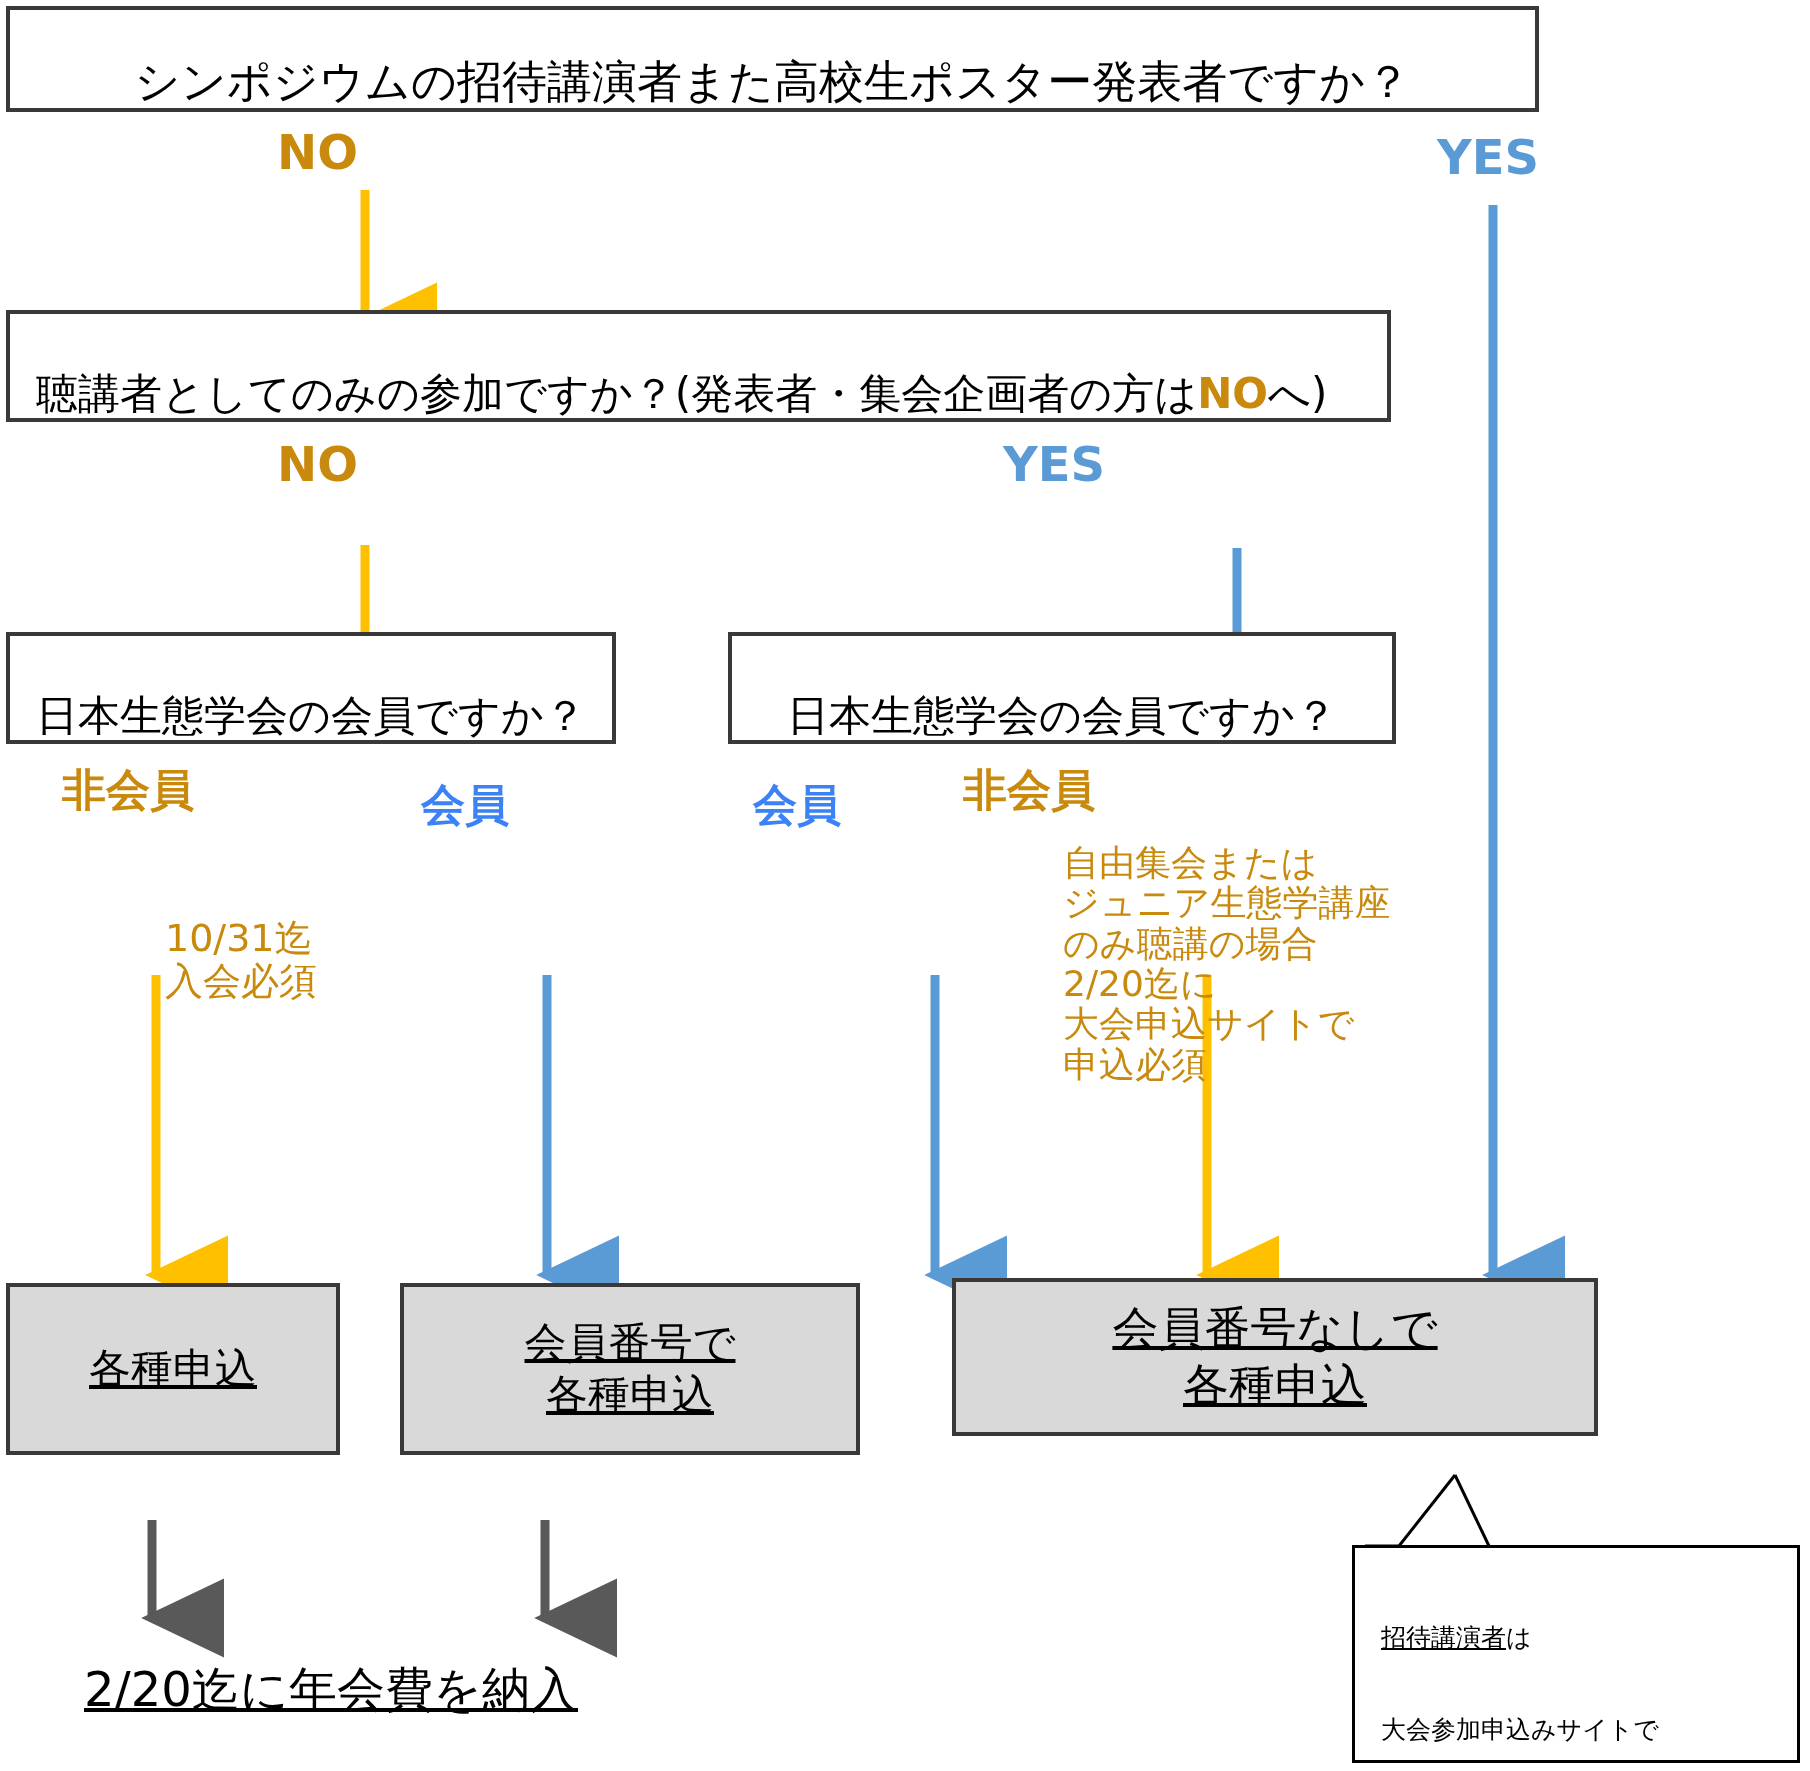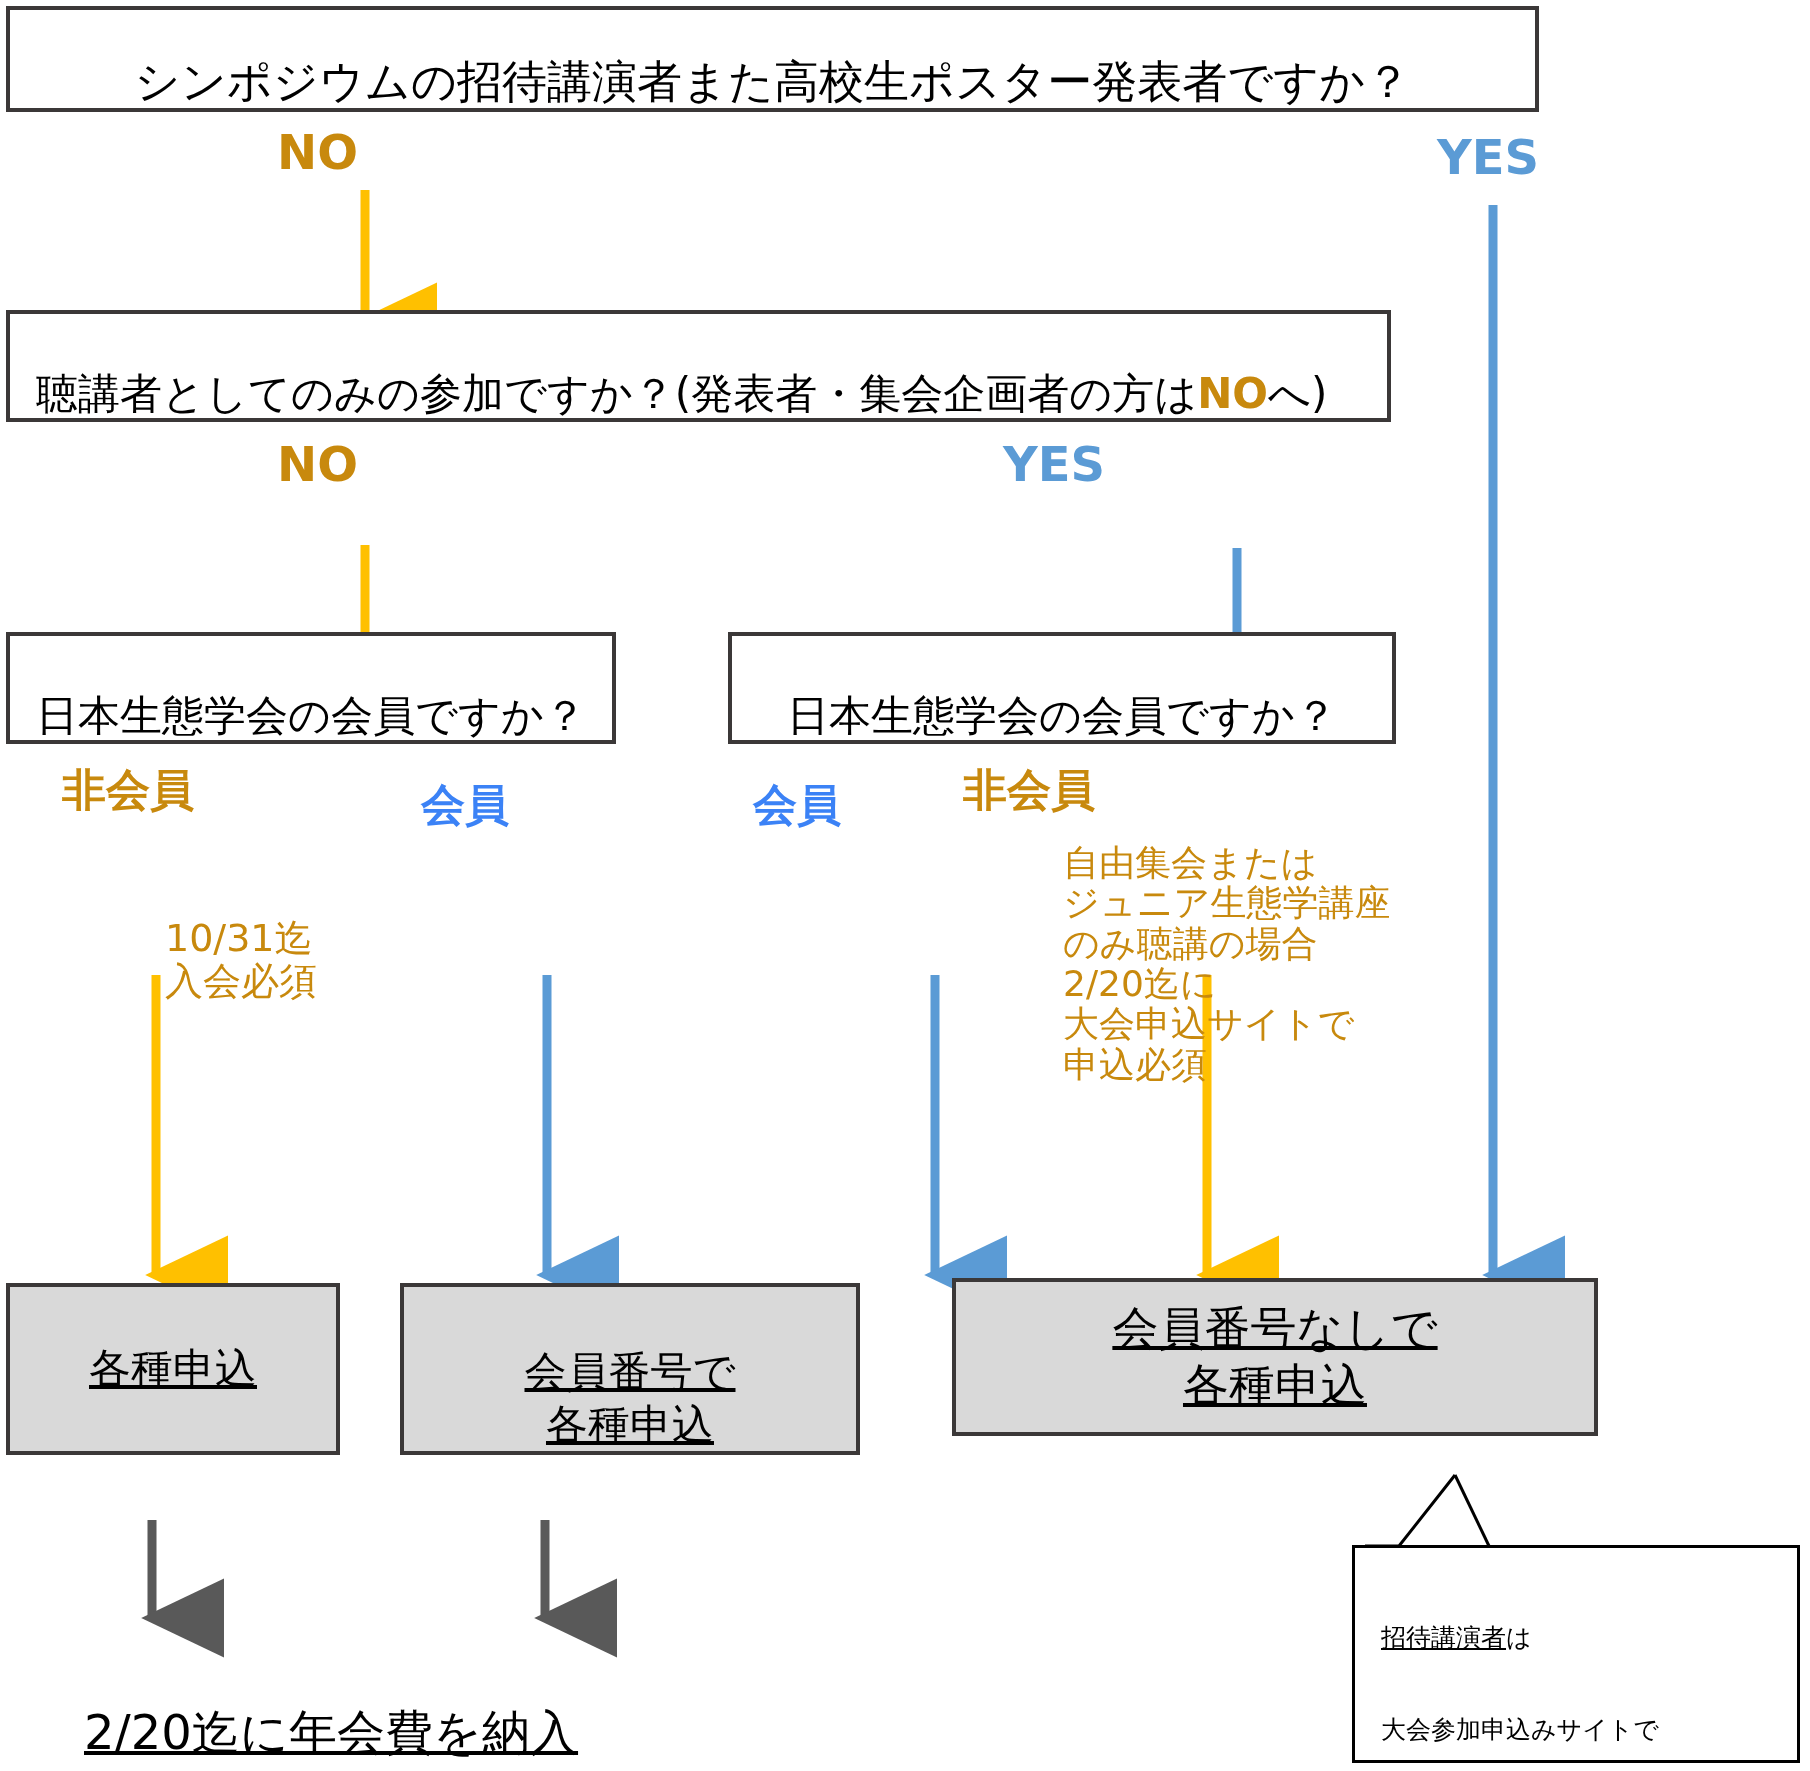--- a/index.html
+++ b/index.html
@@ -61,21 +61,20 @@
     position: absolute;
     color: #c8890d;
     line-height: 1.12;
     white-space: pre;
   }
   .plain-text {
     position: absolute;
     color: #000;
     white-space: nowrap;
     line-height: 1;
-    margin-top: 43px;
   }
 
   
   #arrows {
     position: absolute;
     left: 0; top: 0;
     width: 1810px; height: 1771px;
     pointer-events: none;
   }
 
@@ -175,21 +174,21 @@
 2/20迄に
 大会申込サイトで
 申込必須</div>
 
   <div class="grey-box" style="left:6px; top:1283px; width:334px; height:172px; font-size:42px;">
     <span>
       <span class="line u">各種申込</span>
     </span>
   </div>
 
-  <div class="grey-box" style="left:400px; top:1283px; width:460px; height:172px; font-size:42px;align-items:flex-end;">
+  <div class="grey-box" style="left:400px; top:1283px; width:460px; height:172px; font-size:42px;">
     <span>
       <span class="line u">会員番号で</span>
       <span class="line u">各種申込</span>
     </span>
   </div>
 
   <div class="grey-box" style="left:952px; top:1278px; width:646px; height:158px; font-size:46px;">
     <span>
       <span class="line u">会員番号なしで</span>
       <span class="line u">各種申込</span>

